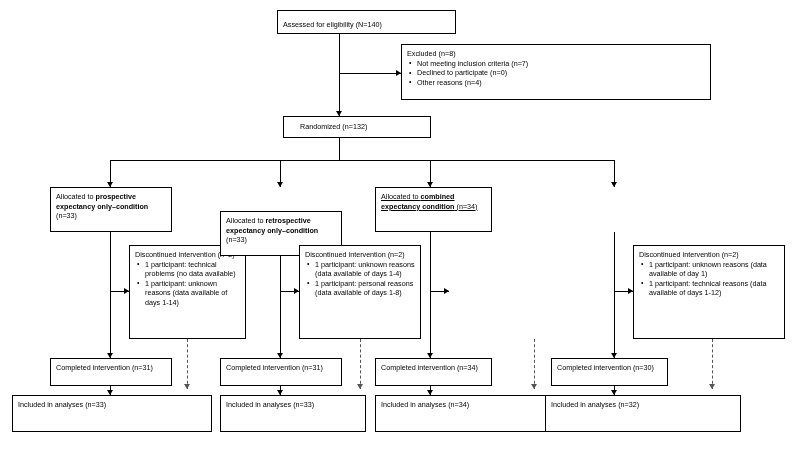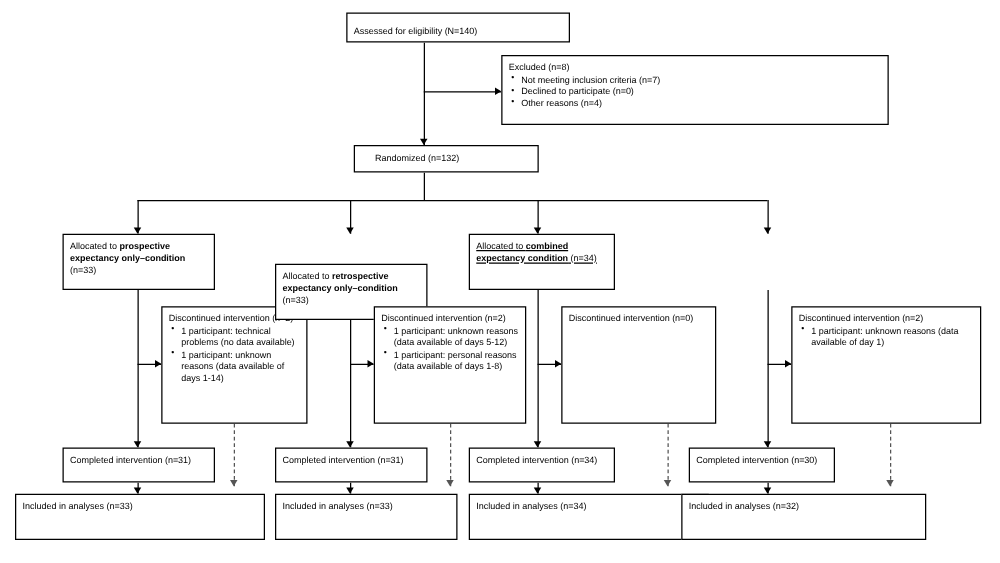--- a/index.html
+++ b/index.html
@@ -158,21 +158,21 @@
   </div>
 
   <div class="vline" style="left:280px; top:232px; height:126px;"></div>
   <div class="hline" style="left:280px; top:291px; width:19px;"></div>
   <div class="arrowright" style="left:294px; top:287.8px;"></div>
   <div class="arrowdown" style="left:276.8px; top:353px;"></div>
 
   <div class="box" style="left:299px; top:245px; width:122px; height:94px;">
     <span class="t">Discontinued intervention (n=2)</span>
     <ul class="bul">
-      <li>1 participant: unknown reasons (data available of days 5-12)</li>
+      <li>1 participant: unknown reasons (data available of days 1-4)</li>
       <li>1 participant: personal reasons (data available of days 1-8)</li>
     </ul>
   </div>
 
   <div class="vdash" style="left:360px; top:339px; height:50px;"></div>
   <div class="arrowdown dash" style="left:357px; top:384px;"></div>
 
   <div class="box" style="left:220px; top:358px; width:122px; height:28px;">
     <span class="t">Completed intervention (n=31)</span>
   </div>
@@ -186,23 +186,20 @@
 
   <div class="box" style="left:375px; top:187px; width:117px; height:45px;text-decoration:underline;">
     <span>Allocated to </span><b>combined expectancy condition</b><span> (n=34)</span>
   </div>
 
   <div class="vline" style="left:430px; top:232px; height:126px;"></div>
   <div class="hline" style="left:430px; top:291px; width:19px;"></div>
   <div class="arrowright" style="left:444px; top:287.8px;"></div>
   <div class="arrowdown" style="left:426.8px; top:353px;"></div>
 
-  <div class="box" style="left:449px; top:245px; width:124px; height:94px;">
-    <span class="t">Discontinued intervention (n=0)</span>
-  </div>
 
   <div class="vdash" style="left:534px; top:339px; height:50px;"></div>
   <div class="arrowdown dash" style="left:531px; top:384px;"></div>
 
   <div class="box" style="left:375px; top:358px; width:117px; height:28px;">
     <span class="t">Completed intervention (n=34)</span>
   </div>
 
   <div class="vline" style="left:430px; top:386px; height:9px;"></div>
   <div class="arrowdown" style="left:426.8px; top:390px;"></div>
@@ -214,20 +211,21 @@
 
   <div class="vline" style="left:614px; top:232px; height:126px;"></div>
   <div class="hline" style="left:614px; top:291px; width:19px;"></div>
   <div class="arrowright" style="left:628px; top:287.8px;"></div>
   <div class="arrowdown" style="left:610.8px; top:353px;"></div>
 
   <div class="box" style="left:633px; top:245px; width:152px; height:94px;">
     <span class="t">Discontinued intervention (n=2)</span>
     <ul class="bul">
       <li>1 participant: unknown reasons (data available of day 1)</li>
+      <li>1 participant: technical reasons (data available of days 1-12)</li>
     </ul>
   </div>
 
   <div class="vdash" style="left:712px; top:339px; height:50px;"></div>
   <div class="arrowdown dash" style="left:709px; top:384px;"></div>
 
   <div class="box" style="left:551px; top:358px; width:117px; height:28px;">
     <span class="t">Completed intervention (n=30)</span>
   </div>
 

